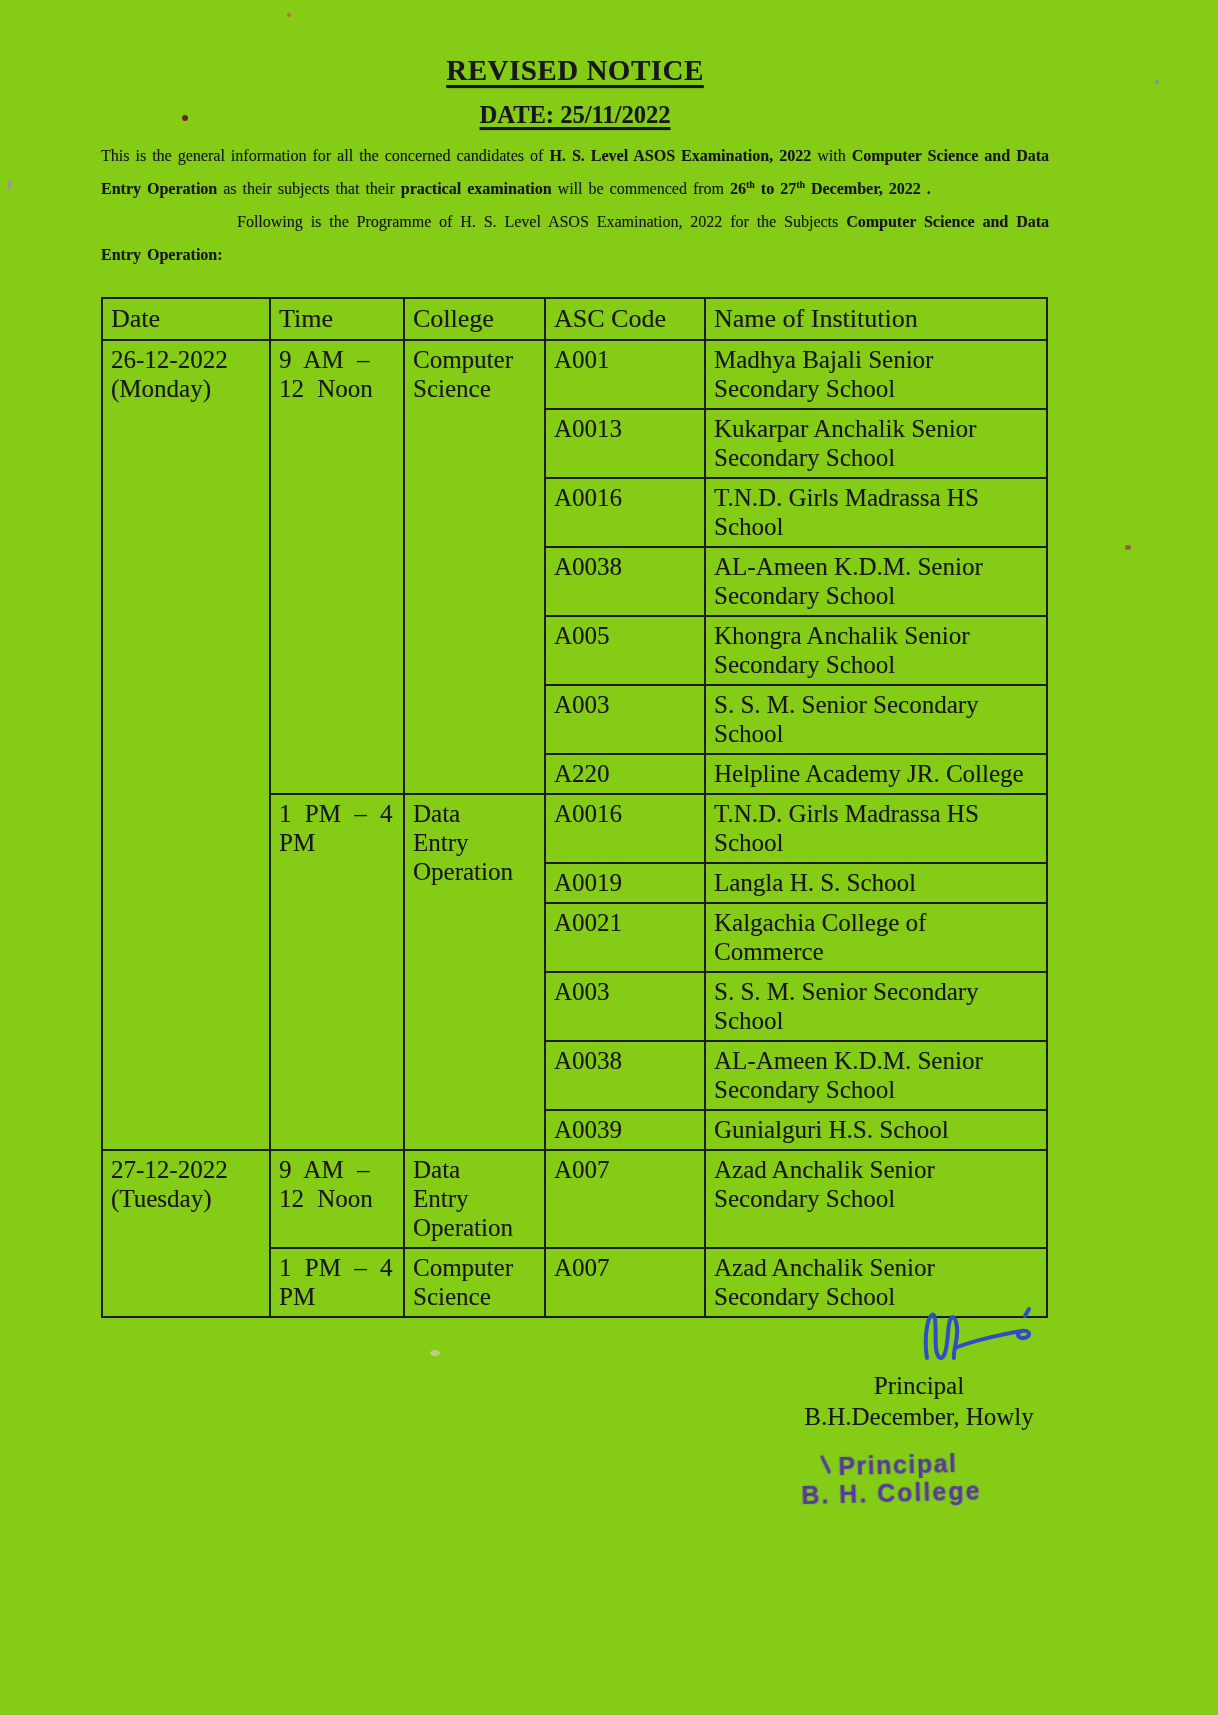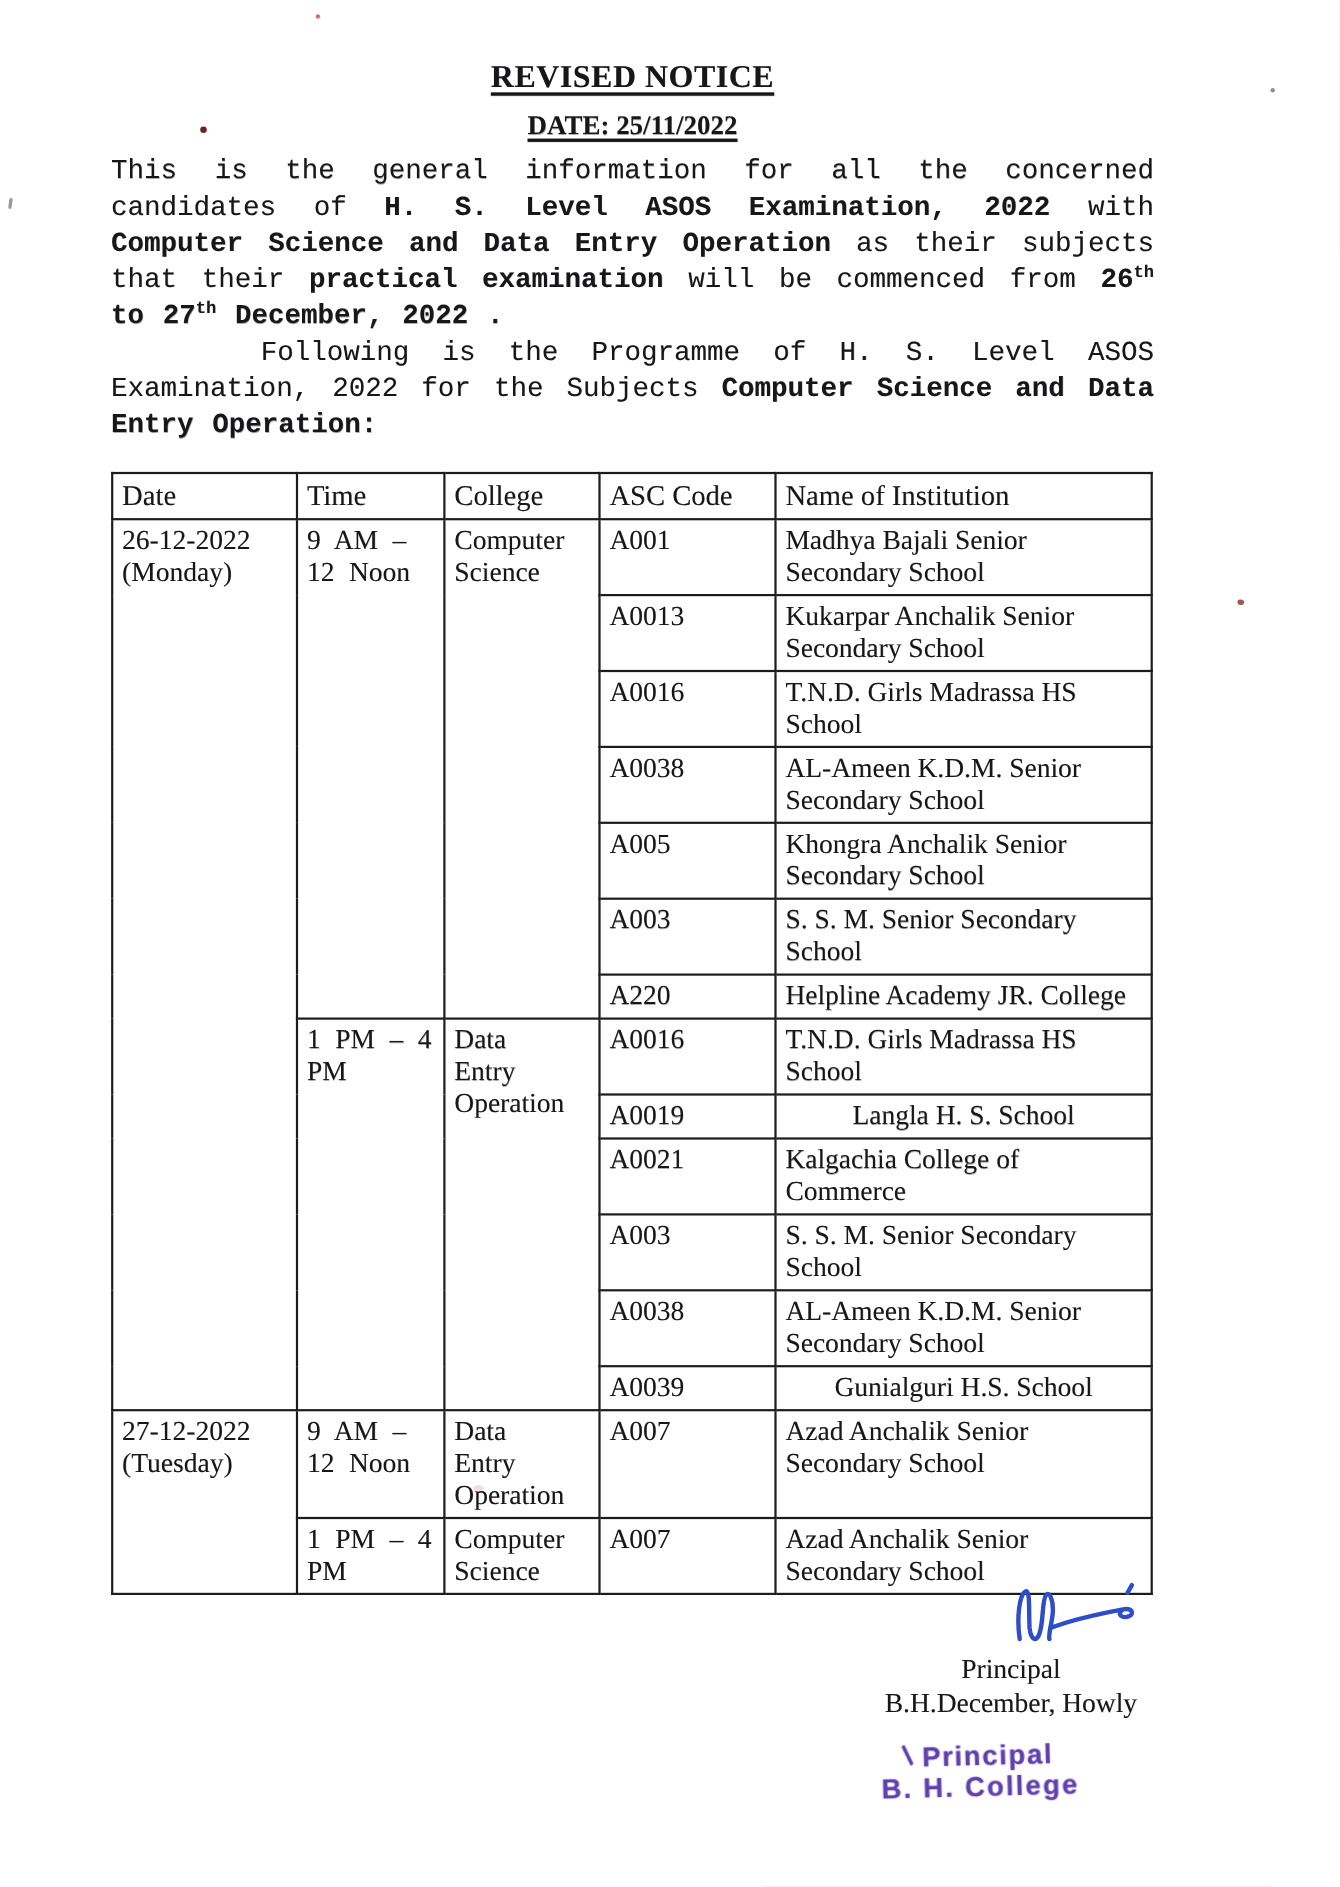--- a/index.html
+++ b/index.html
@@ -1,21 +1,21 @@
 <!DOCTYPE html>
 <html><head>
 <meta charset="utf-8">
 <style>
   * { margin:0; padding:0; box-sizing:border-box; }
   html,body { background:#e8e8e8; }
   .sheet {
     position:relative;
     width:1218px; height:1715px;
     margin:0 auto;
-    background:#ffffff;
+    background:#84cc16;
     color:#17171a;
     font-family:"Liberation Serif","DejaVu Serif",serif;
     overflow:hidden;
     text-shadow:0.3px 0.3px 0.6px rgba(45,40,40,.38);
   }
   .doc {
     position:absolute; left:101px; top:52px; width:948px;
   }
   .h-title {
     text-align:center; font-weight:bold; font-size:29px; line-height:36px;
@@ -26,23 +26,22 @@
     text-align:center; font-weight:bold; font-size:27.5px; line-height:34px;
     text-decoration:underline; text-decoration-thickness:2.5px; text-underline-offset:5px;
     margin-bottom:9px;
   }
   .h-date {
     text-align:center; font-weight:bold; font-size:24.5px; line-height:30px;
     text-decoration:underline; text-decoration-thickness:2.5px; text-underline-offset:4px;
     margin-bottom:9px;
   }
   .para {
-    font-size:25px; line-height:33px; text-align:justify; text-justify:inter-word;
+    font-size:16px; line-height:33px; text-align:justify; text-justify:inter-word;
     word-spacing:2px;
-    font-family:Liberation Mono, monospace;
   }
   .para b { font-weight:bold; }
   sup.ord { font-size:0.62em; vertical-align:super; line-height:0; font-weight:bold; }
   .para-follow { text-indent:136px; }
 
   table.programme {
     border-collapse:collapse; margin-top:26px;
     font-size:25px; line-height:29px;
     table-layout:fixed; width:945px;
   }
@@ -50,21 +49,21 @@
     border:2px solid #1c1c1c;
     padding:4px 8px 5px 8px;
     vertical-align:top; text-align:left; font-weight:normal;
   }
   table.programme th { font-size:26px; padding-top:5px; padding-bottom:6px; }
   col.c-date { width:168px; } col.c-time { width:134px; } col.c-subj { width:141px; }
   col.c-asc { width:160px; } col.c-name { width:342px; }
   td.multiline { white-space:pre-line; }
   td.cell-time { word-spacing:7px; }
   td.cell-institution { text-align:justify; text-justify:inter-word; font-size:25px; }
-  td.cell-institution.oneline { text-align:center; }
+  td.cell-institution.oneline { text-align:left; }
 
   .footer-note {
     margin-top:56px; text-indent:88px;
     font-size:25px; line-height:35px; text-align:justify; word-spacing:3px;
   }
   .sign-block {
     margin-top:-12px; margin-left:auto; margin-right:-20px;
     width:300px; text-align:center; position:relative;
   }
   .sig-svg { display:block; margin:0 18px 2px auto; }

